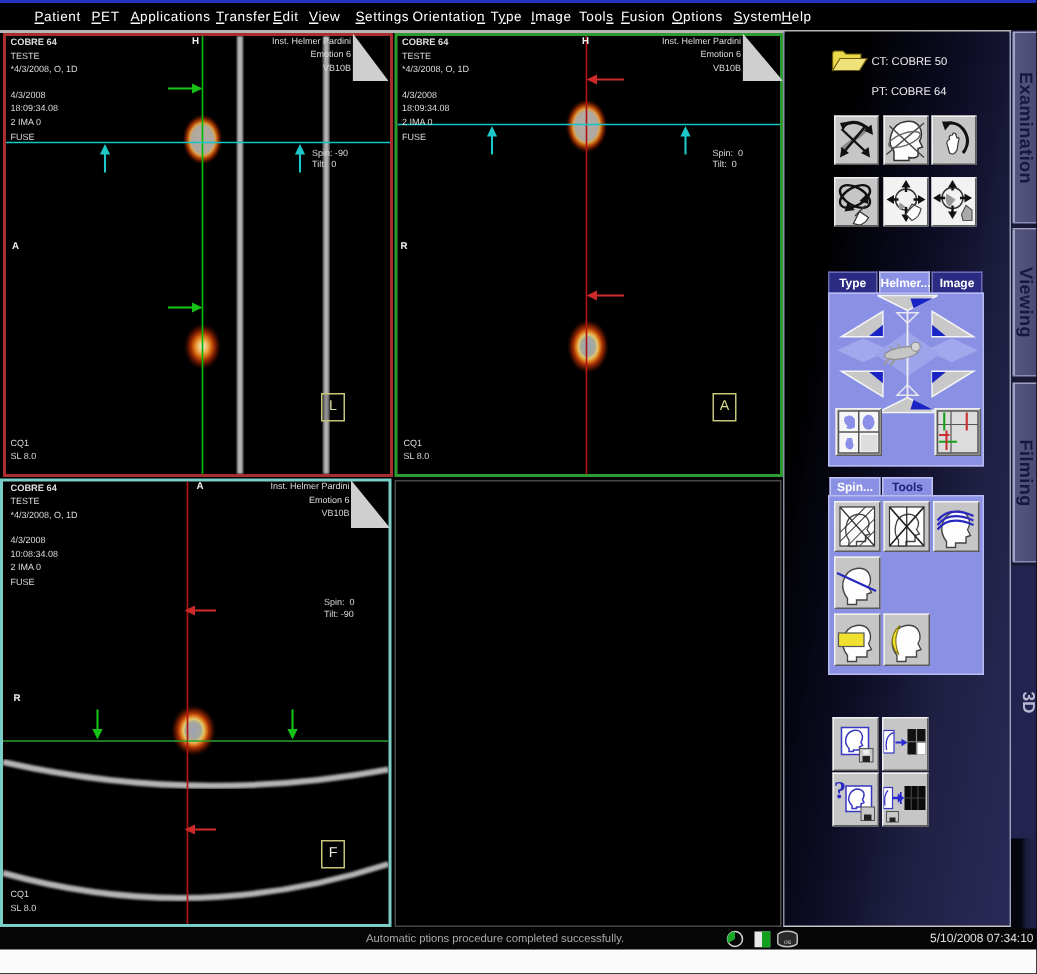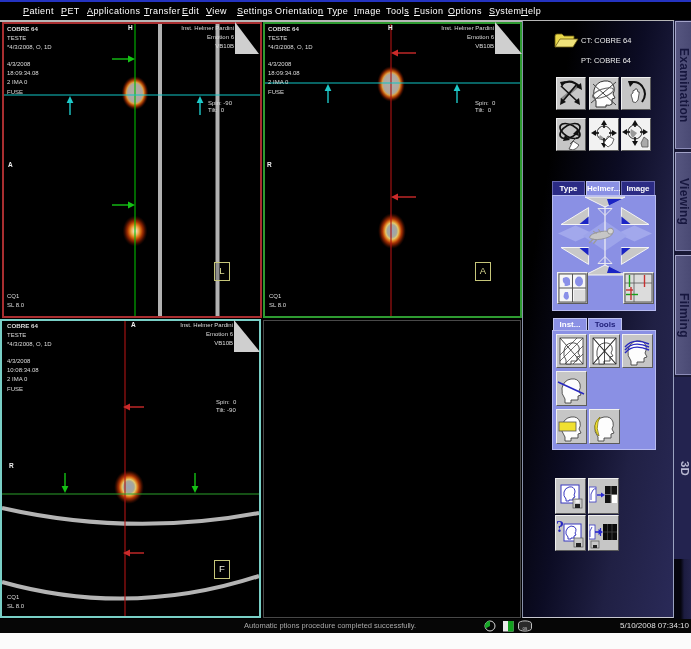--- a/index.html
+++ b/index.html
@@ -196,21 +196,21 @@
 <div class="abs vptext" style="left:7px;top:593px">CQ1
 SL 8.0</div>
 <div class="abs ybox" style="left:214px;top:560px;width:14px;height:17px;line-height:16px;color:#ececdc">F</div>
 
 <div id="sidebar" class="abs"></div>
 
 <svg class="abs" style="left:554px;top:32px" width="25" height="17" viewBox="0 0 25 17">
 <path d="M1,15 L1,4 Q1,2 3,2 L8,2 L10,4 L20,4 L20,7 Z" fill="#e8d84a" stroke="#6a5a10" stroke-width="0.8"></path>
 <path d="M1,15 L6,7 L24,7 L19,15 Z" fill="#efe27a" stroke="#6a5a10" stroke-width="0.8"></path>
 </svg>
-<div class="abs" style="left:581px;top:36px;color:#ececec;font-size:7.5px">CT: COBRE 64</div>
+<div class="abs" style="left:581px;top:36px;color:#ececec;font-size:7.5px">CT: COBRE 50</div>
 <div class="abs" style="left:581px;top:56px;color:#ececec;font-size:7.5px">PT: COBRE 64</div>
 
 <div class="gb" style="left:556px;top:77px;width:28px;height:31px">
 <svg width="28" height="31" viewBox="0 0 28 31">
 <path d="M4,22 L22,7" stroke="#888" stroke-width="3" fill="none"></path>
 <path d="M5,6 Q14,0 23,9" stroke="#111" stroke-width="2" fill="none"></path>
 <polygon points="3,4 9,3 5,9" fill="#111"></polygon>
 <polygon points="25,12 24,5 19,9" fill="#111"></polygon>
 <path d="M4,8 L21,24" stroke="#111" stroke-width="1.6"></path>
 <polygon points="23,27 22,20 17,24" fill="#111"></polygon>
@@ -314,21 +314,21 @@
 <rect x="1" y="1" width="27" height="28" fill="#dcdcdc" stroke="#555" stroke-width="1"></rect>
 <line x1="10" y1="1" x2="10" y2="29" stroke="#555" stroke-width="0.8"></line>
 <line x1="1" y1="10" x2="28" y2="10" stroke="#555" stroke-width="0.8"></line>
 <line x1="5.5" y1="2" x2="5.5" y2="14" stroke="#18a018" stroke-width="1.4"></line>
 <line x1="2" y1="21.5" x2="14" y2="21.5" stroke="#18a018" stroke-width="1.4"></line>
 <line x1="20.5" y1="2" x2="20.5" y2="14" stroke="#c83030" stroke-width="1.4"></line>
 <line x1="2" y1="17" x2="9" y2="17" stroke="#c83030" stroke-width="1.4"></line>
 <line x1="7" y1="14" x2="7" y2="27" stroke="#c83030" stroke-width="1.4"></line>
 </svg></div>
 
-<div class="ptab psel" style="left:553px;top:318px;width:32px;height:12px;line-height:12px">Inst...</div>
+<div class="ptab psel" style="left:553px;top:318px;width:32px;height:12px;line-height:12px">Spin...</div>
 <div class="ptab" style="left:588px;top:318px;width:32px;height:12px;line-height:12px;background:#8a90e4;border:1px solid #c0c4f0;border-bottom:none;color:#20207a">Tools</div>
 <div class="pbody" style="left:552px;top:330px;width:102px;height:118px"></div>
 <div class="gb" style="left:556px;top:334px;width:29px;height:32px">
 <svg width="29" height="32" viewBox="0 0 29 32">
 <rect x="3" y="3" width="23" height="26" fill="#fff" stroke="#333" stroke-width="0.8"></rect>
 <path d="M9,29 L9,25 Q6,21 7,16 Q8,9 14,8 Q20,7 22,12 Q23,15 21,18 L23,21 L20,22 L20,26 L14,26 L14,29 Z" fill="#fdfdfd" stroke="#444" stroke-width="0.9"></path>
 <path d="M3,20 L20,3 M3,26 L26,3 M8,29 L26,11 M16,29 L26,19" stroke="#333" stroke-width="0.7"></path>
 <line x1="3" y1="3" x2="26" y2="29" stroke="#333" stroke-width="0.9"></line>
 </svg></div>
 <div class="gb" style="left:589px;top:334px;width:29px;height:32px">

